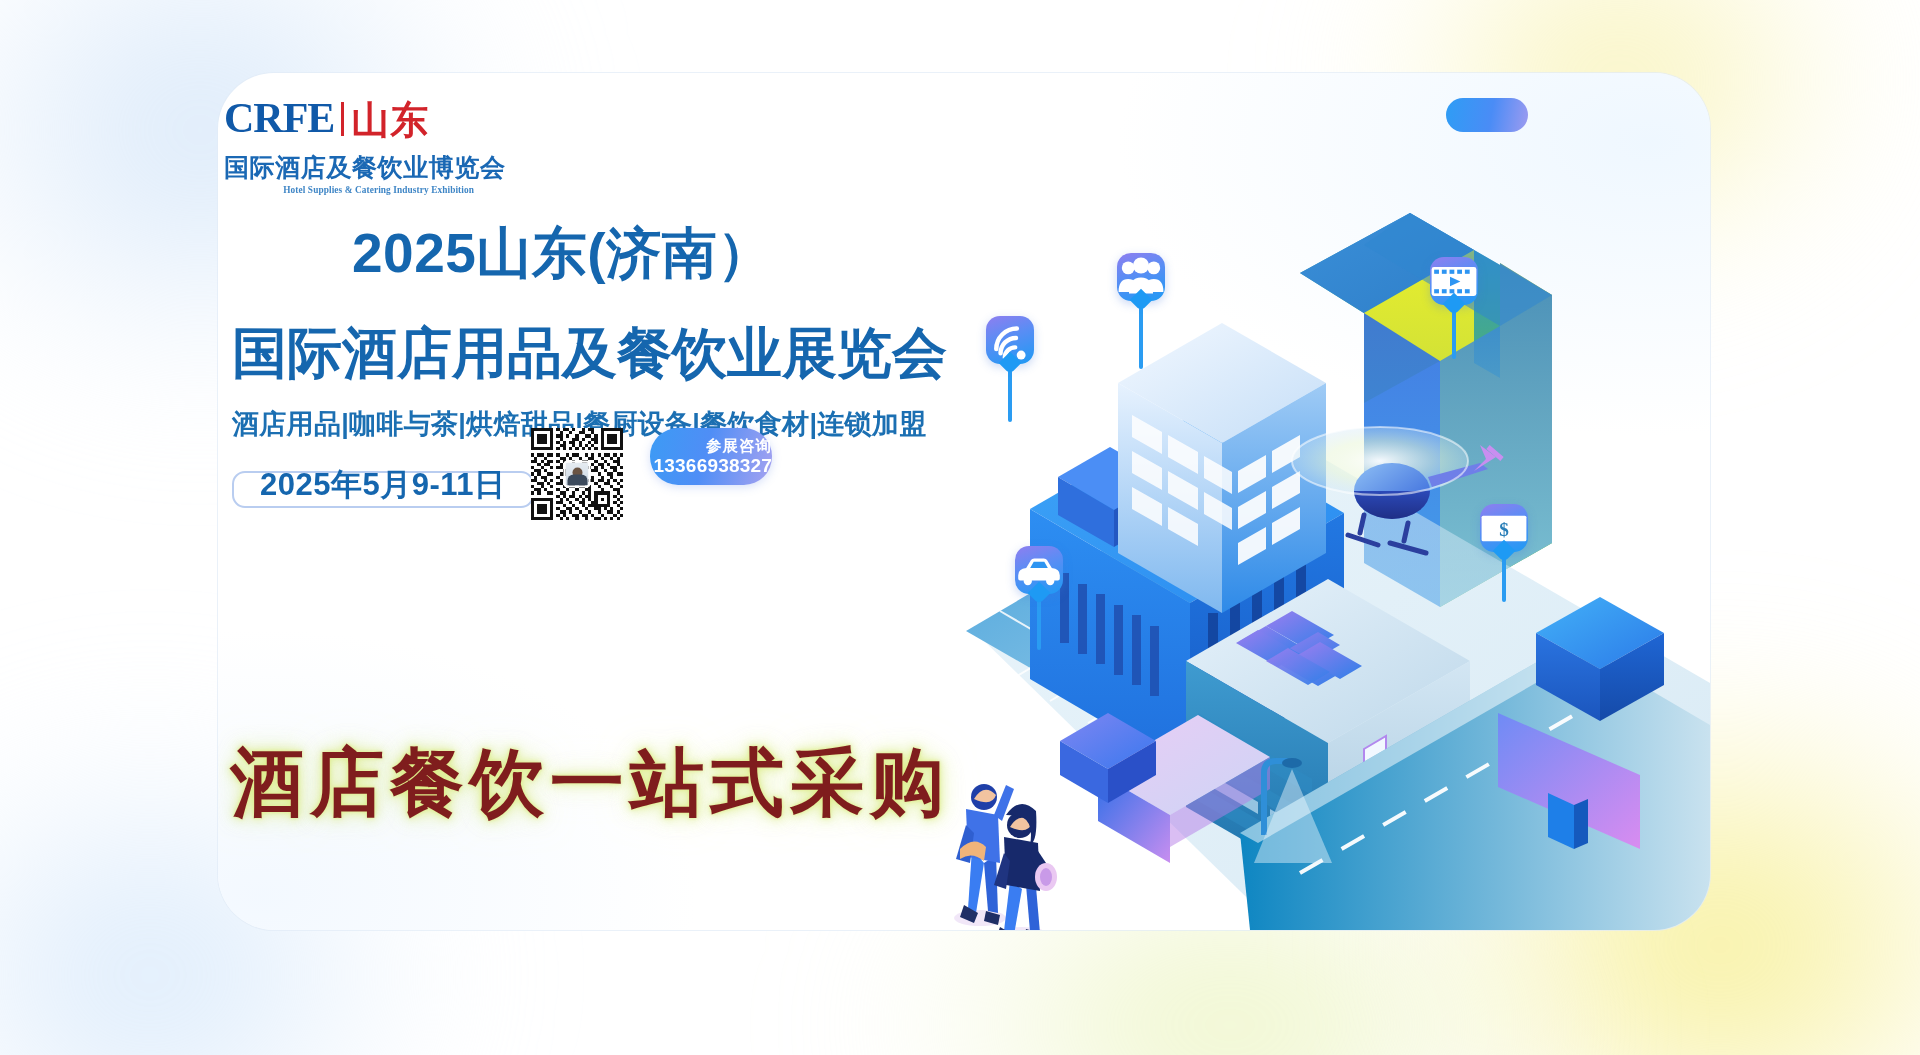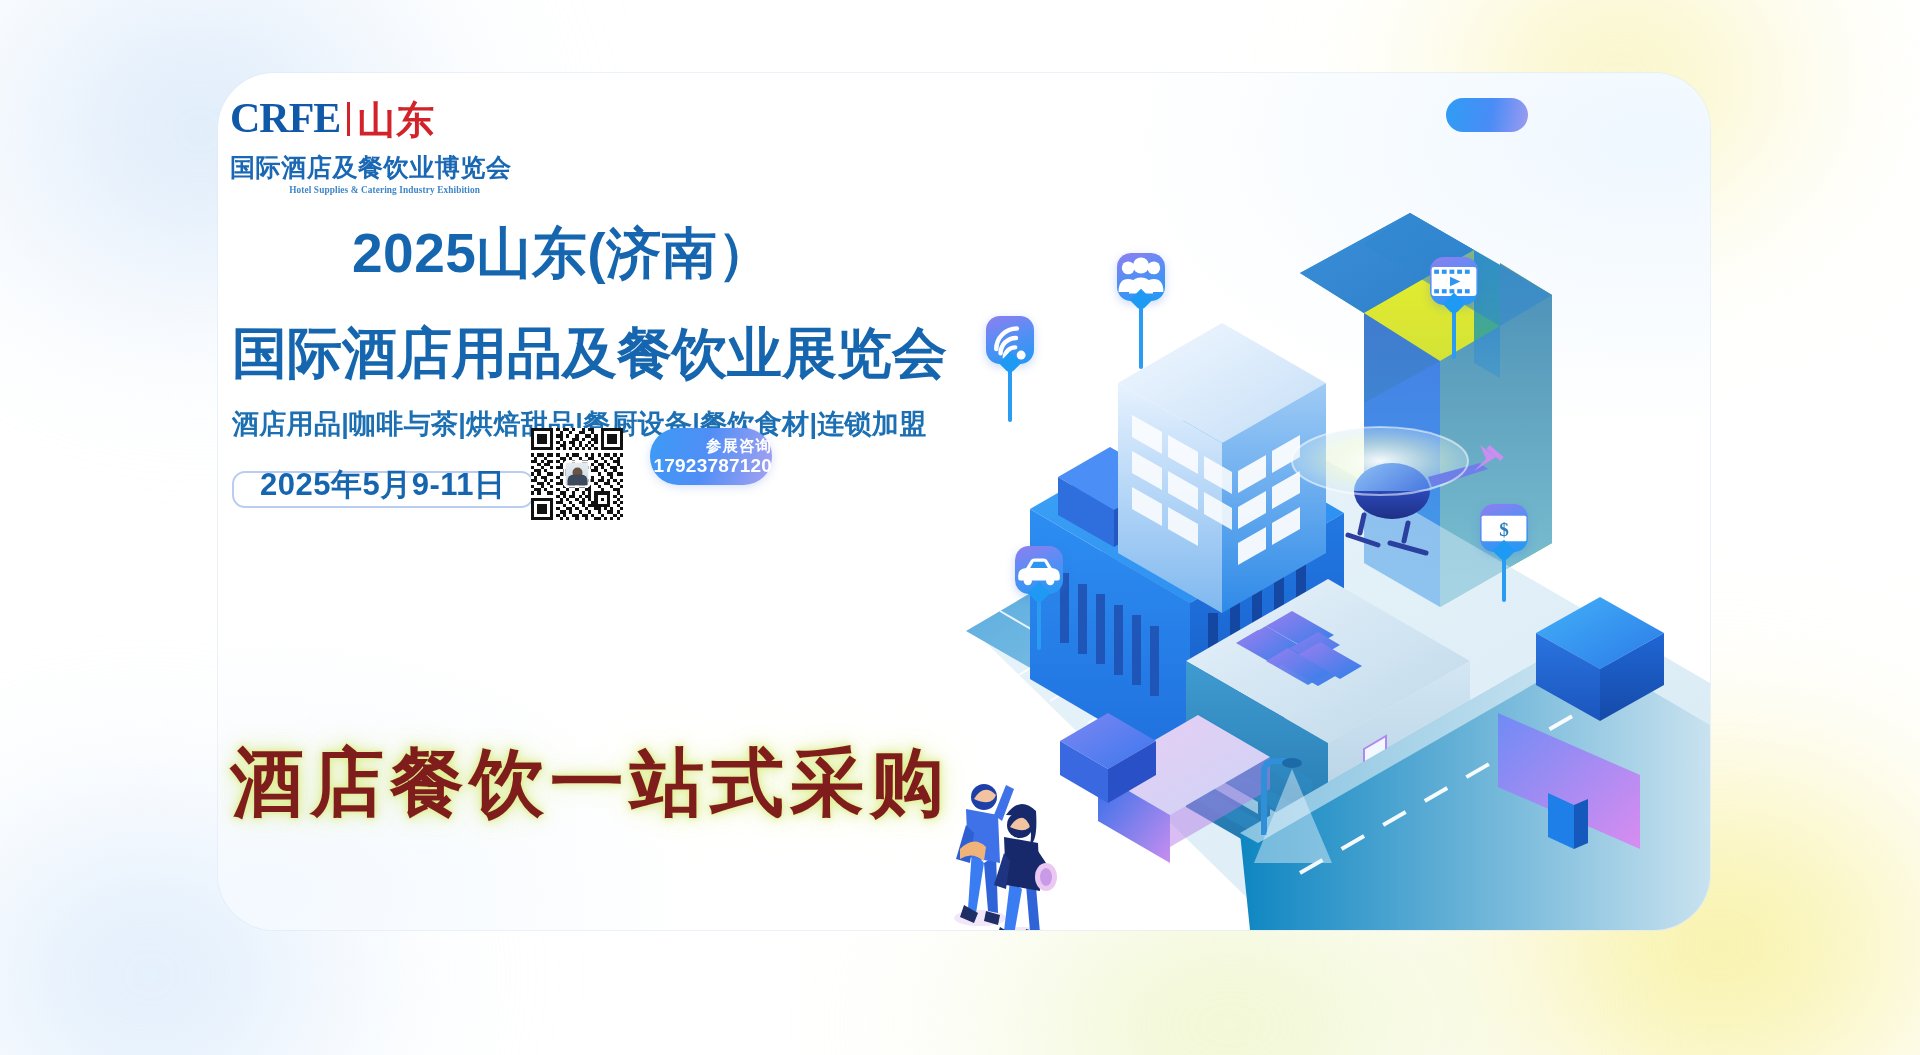--- a/index.html
+++ b/index.html
@@ -62,21 +62,21 @@
   }
   .card-tint {
     position: absolute; inset: 0;
     background:
       radial-gradient(760px 420px at 96% 8%,  rgba(236,246,255,.85) 0%, rgba(255,255,255,0) 70%),
       radial-gradient(620px 380px at 3% 96%,  rgba(240,247,255,.8) 0%, rgba(255,255,255,0) 70%);
     pointer-events: none;
   }
 
   
-  #logo { position: absolute; left: 12px; top: 22px; width: 250px; }
+  #logo { position: absolute; left: 6px; top: 22px; width: 250px; }
   .logo-row1 { display: flex; align-items: flex-end; gap: 0; height: 44px; }
   .logo-crfe {
     font-family: "Liberation Serif", serif;
     font-weight: bold; font-size: 42px; line-height: 42px;
     color: #1059a8; letter-spacing: -1px;
   }
   .logo-bar { width: 3px; height: 34px; background: #d2232a; margin: 0 7px 3px 7px; }
   .logo-sd {
     font-size: 38px; line-height: 38px; font-weight: bold;
     color: #d2232a; letter-spacing: 1px;
@@ -323,21 +323,21 @@
         </g>
       </svg>
       <div class="avatar">
         <div class="head"></div>
         <div class="body"></div>
       </div>
     </div>
 
     <div id="contact">
       <div class="c1">参展咨询</div>
-      <div class="c2">17923787120</div>
+      <div class="c2">13366938327</div>
     </div>
 
     <div id="illo">
       <svg viewBox="0 0 770 857">
         <defs>
           <linearGradient id="gArchA" x1="0" y1="0" x2="0" y2="1">
             <stop offset="0" stop-color="#2c93d8"></stop>
             <stop offset="0.45" stop-color="#4fb36b"></stop>
             <stop offset="1" stop-color="#60c48f"></stop>
           </linearGradient>

